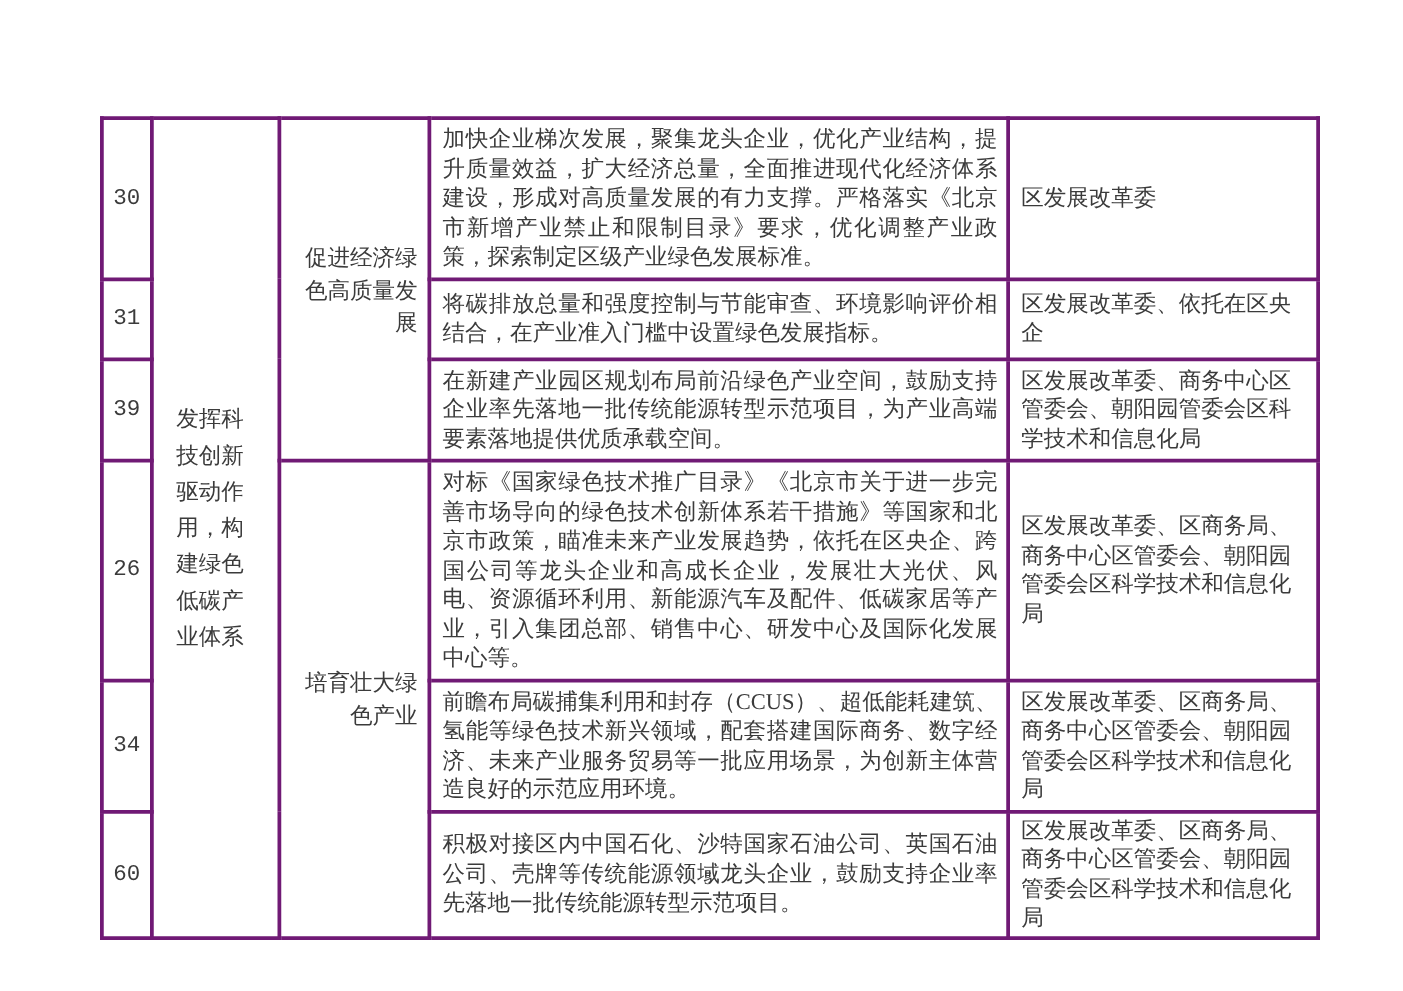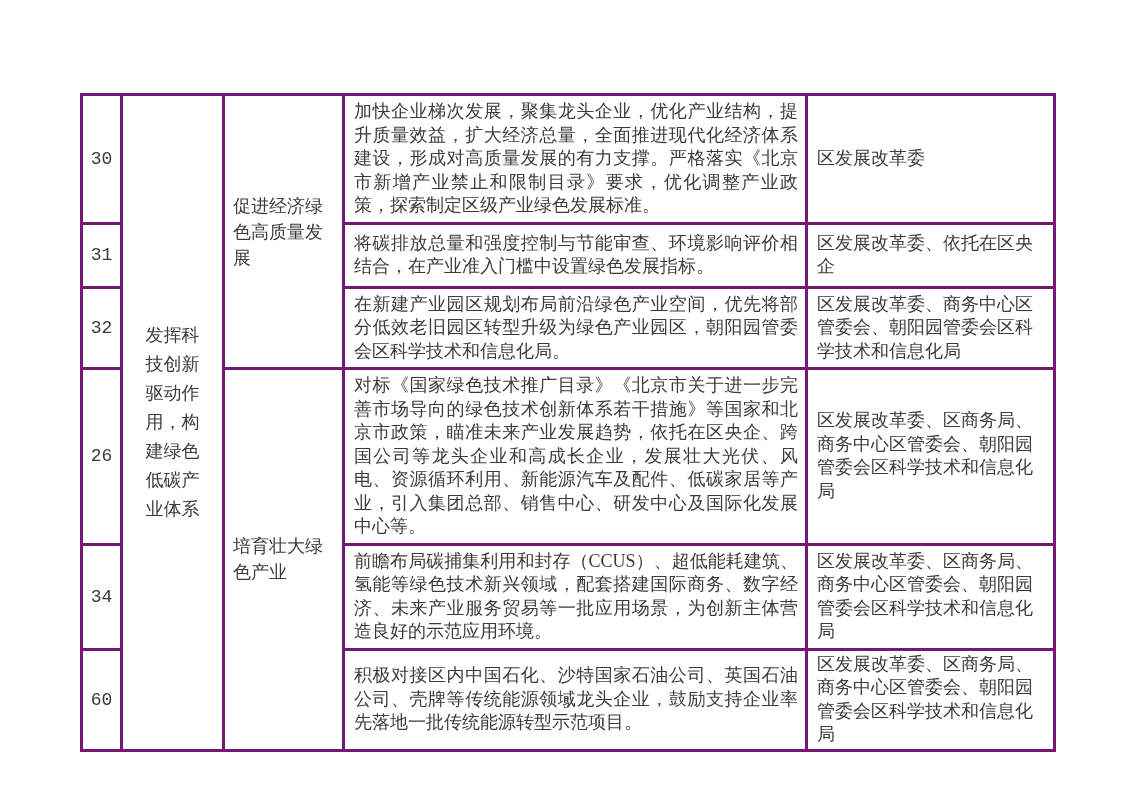--- a/index.html
+++ b/index.html
@@ -35,27 +35,27 @@
     color: #3b3b3b;
     overflow: hidden;
   }
   td.num-cell {
     text-align: center;
     vertical-align: middle;
     font-size: 17px;
     font-family: Liberation Mono, monospace;
   }
   td.group-cell {
-    text-align: center;
+    text-align: left;
     vertical-align: middle;
     line-height: 29px;
     padding: 0 18px;
   }
   td.subgroup-cell {
-    text-align: left;
+    text-align: right;
     vertical-align: middle;
     line-height: 26px;
     padding: 0 8px;
   }
   td.task-cell {
     text-align: justify;
     text-justify: inter-ideograph;
     vertical-align: middle;
     line-height: 23.5px;
     padding: 4px 7px 4px 9px;
@@ -96,22 +96,22 @@
         <td class="subgroup-cell" rowspan="3">促进经济绿色高质量发展</td>
         <td class="task-cell">加快企业梯次发展，聚集龙头企业，优化产业结构，提升质量效益，扩大经济总量，全面推进现代化经济体系建设，形成对高质量发展的有力支撑。严格落实《北京市新增产业禁止和限制目录》要求，优化调整产业政策，探索制定区级产业绿色发展标准。</td>
         <td class="dept-cell">区发展改革委</td>
       </tr>
       <tr style="height:64px">
         <td class="num-cell">31</td>
         <td class="task-cell">将碳排放总量和强度控制与节能审查、环境影响评价相结合，在产业准入门槛中设置绿色发展指标。</td>
         <td class="dept-cell">区发展改革委、依托在区央企</td>
       </tr>
       <tr style="height:75px">
-        <td class="num-cell">32</td>
-        <td class="task-cell">在新建产业园区规划布局前沿绿色产业空间，优先将部分低效老旧园区转型升级为绿色产业园区，朝阳园管委会区科学技术和信息化局。</td>
+        <td class="num-cell">39</td>
+        <td class="task-cell">在新建产业园区规划布局前沿绿色产业空间，鼓励支持企业率先落地一批传统能源转型示范项目，为产业高端要素落地提供优质承载空间。</td>
         <td class="dept-cell">区发展改革委、商务中心区管委会、朝阳园管委会区科学技术和信息化局</td>
       </tr>
       <tr style="height:150px">
         <td class="num-cell">26</td>
         <td class="subgroup-cell" rowspan="3">培育壮大绿色产业</td>
         <td class="task-cell">对标《国家绿色技术推广目录》《北京市关于进一步完善市场导向的绿色技术创新体系若干措施》等国家和北京市政策，瞄准未来产业发展趋势，依托在区央企、跨国公司等龙头企业和高成长企业，发展壮大光伏、风电、资源循环利用、新能源汽车及配件、低碳家居等产业，引入集团总部、销售中心、研发中心及国际化发展中心等。</td>
         <td class="dept-cell">区发展改革委、区商务局、商务中心区管委会、朝阳园管委会区科学技术和信息化局</td>
       </tr>
       <tr style="height:96px">
         <td class="num-cell">34</td>

